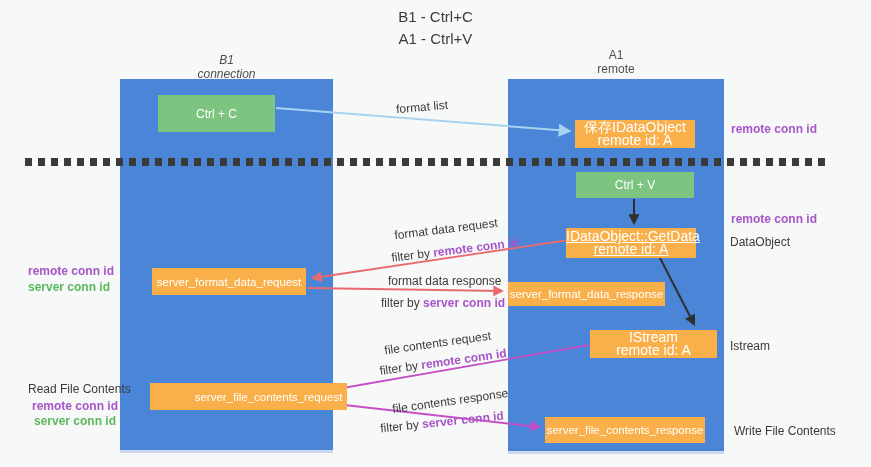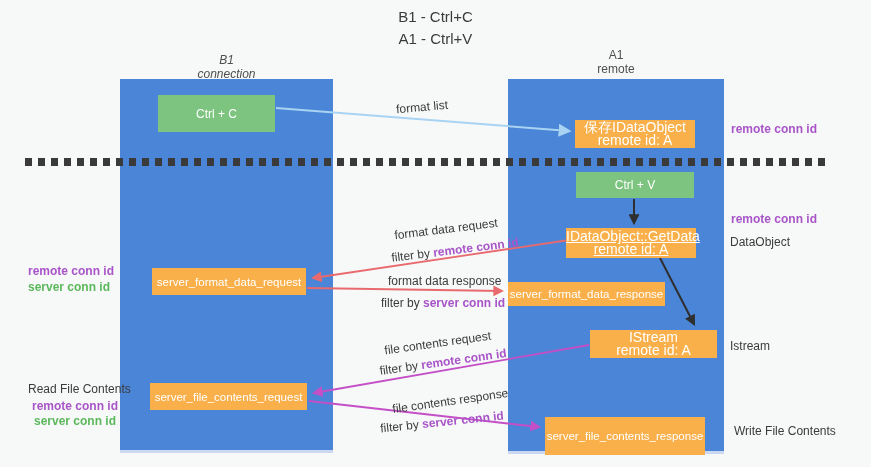--- a/index.html
+++ b/index.html
@@ -25,22 +25,22 @@
   .node .l{line-height:13px;font-size:14px;}
   .node.single{font-size:11.5px;}
 
   #node-ctrl-c{left:158px;top:95px;width:117px;height:37px;}
   #node-save-ido{left:575px;top:120px;width:120px;height:28px;}
   #node-ctrl-v{left:576px;top:172px;width:118px;height:26px;}
   #node-getdata{left:566px;top:228px;width:130px;height:30px;text-decoration:underline;}
   #node-fmt-req{left:152px;top:268px;width:154px;height:27px;}
   #node-fmt-resp{left:508px;top:282px;width:157px;height:24px;}
   #node-istream{left:590px;top:330px;width:127px;height:28px;}
-  #node-file-req{left:150px;top:383px;width:157px;height:27px;}
-  #node-file-resp{left:545px;top:417px;width:160px;height:38px;}
+  #node-file-req{left:150px;top:383px;width:157px;height:27px;padding-left:40px;}
+  #node-file-resp{left:545px;top:417px;width:160px;height:26px;}
 
   .elabel{position:absolute;color:#3b3b3b;font-size:12px;white-space:nowrap;z-index:4;}
   .elabel .purple{color:#a855c8;font-weight:bold;}
   .r5{transform:rotate(-5deg);} .r6{transform:rotate(-6deg);}
   .r7{transform:rotate(-7deg);} .r8{transform:rotate(-8deg);}
 
   .slabel{position:absolute;font-size:12px;color:#3b3b3b;white-space:nowrap;z-index:4;}
   .slabel.purple{color:#a855c8;font-weight:bold;}
   .slabel.greenc{color:#5cb85c;font-weight:bold;}
 </style>

